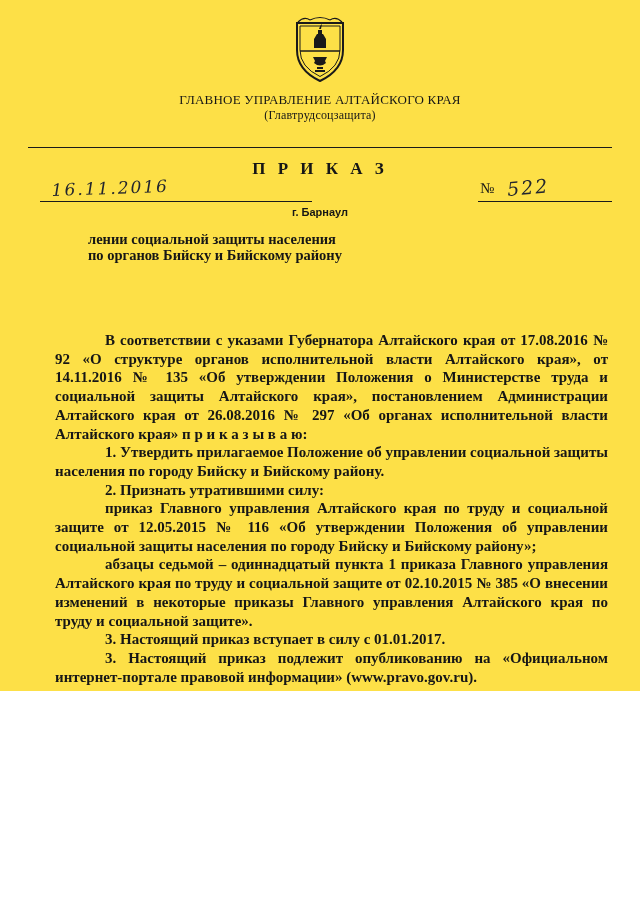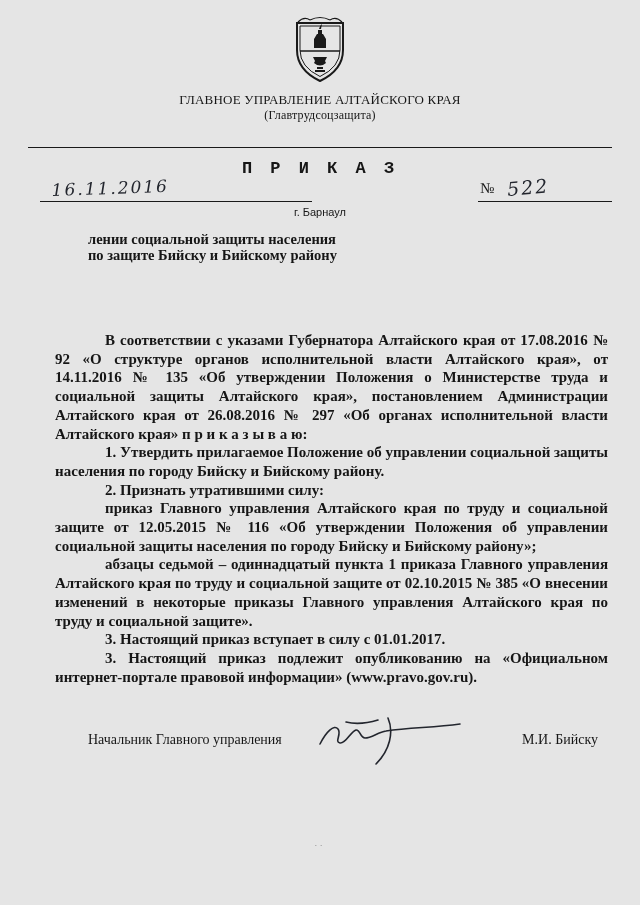--- a/index.html
+++ b/index.html
@@ -1,38 +1,38 @@
 <!DOCTYPE html>
 <html lang="ru"><head>
 <meta charset="utf-8">
 <style>
   * { box-sizing: border-box; }
   html, body { margin: 0; padding: 0; background: #ffffff; }
   .page {
     position: relative;
-    width: 640px; height: 905px;
+    width: 640px; height: 691px;
     margin: 0 auto;
-    background: #e5e5e5;
+    background: #fde047;
     font-family: "Liberation Serif", serif;
     color: #161616;
     overflow: hidden;
   }
   .emblem { position: absolute; top: 14px; left: 50%; transform: translateX(-50%); width: 64px; height: 78px; }
   .org-header { position: absolute; top: 93px; left: 0; right: 0; text-align: center; font-size: 13px; line-height: 14.5px; letter-spacing: 0.2px; }
   .org-line3 { font-size: 12px; }
   .rule { position: absolute; top: 147px; left: 28px; width: 584px; height: 0; border-top: 1.5px solid #1a1a1a; }
-  .order-title { position: absolute; top: 159px; left: 0; right: 0; text-align: center; font-family: Liberation Mono, monospace; font-weight: 700; font-size: 17px; letter-spacing: 4px; }
+  .order-title { position: absolute; top: 159px; left: 0; right: 0; text-align: center; font-family: Liberation Serif, serif; font-weight: 700; font-size: 17px; letter-spacing: 4px; }
   .dateline { position: absolute; top: 176px; left: 40px; width: 572px; height: 26px; font-size: 15px; }
   .date-field { position: absolute; left: 0; bottom: 0; width: 272px; height: 26px; border-bottom: 1.4px solid #1a1a1a; }
   .num-field { position: absolute; right: 0; bottom: 0; width: 134px; height: 26px; border-bottom: 1.4px solid #1a1a1a; }
   .handwriting { font-family: "DejaVu Serif", serif; font-style: italic; color: #23262e; }
   .hand-date { position: absolute; left: 12px; bottom: 1px; font-size: 17px; letter-spacing: 2px; transform: rotate(-2deg); transform-origin: left bottom; }
   .num-sign { position: absolute; left: 2px; bottom: 4px; }
   .hand-num { position: absolute; left: 30px; bottom: 1px; font-size: 19px; letter-spacing: 2px; transform: rotate(-5deg); transform-origin: left bottom; }
-  .place { position: absolute; top: 206px; left: 0; right: 0; text-align: center; font-family: "Liberation Sans", sans-serif; font-weight: 400; font-size: 11px; }
+  .place { position: absolute; top: 206px; left: 0; right: 0; text-align: center; font-family: "Liberation Sans", sans-serif; font-weight: 700; font-size: 11px; }
   .subject { position: absolute; top: 231px; left: 88px; width: 284px; font-weight: 700; font-size: 14.5px; line-height: 16px; }
   .doc-body { position: absolute; top: 331px; left: 55px; width: 553px; font-size: 15px; line-height: 18.7px; text-align: justify; }
   .doc-body p { margin: 0; text-indent: 50px; font-weight: bold; }
   .sig-row { position: absolute; top: 720px; left: 55px; width: 553px; height: 80px; font-size: 14px; }
   .sig-pos { position: absolute; left: 33px; top: 12px; }
   .sig-name { position: absolute; right: 10px; top: 12px; }
   .sig-mark { position: absolute; left: 255px; top: -18px; }
   .footer-marks { position: absolute; top: 838px; left: 0; right: 0; text-align: center; font-size: 9px; letter-spacing: 3px; color: #777777; }
 </style>
 </head>
@@ -74,21 +74,21 @@
     <div class="num-field">
       <span class="num-sign">№</span>
       <span class="handwriting hand-num">522</span>
     </div>
   </div>
 
   <div class="place">г. Барнаул</div>
 
   <div class="subject">
     <div>лении социальной защиты населения</div>
-    <div>по защите Бийску и Бийскому району</div>
+    <div>по органов Бийску и Бийскому району</div>
   </div>
 
   <div class="doc-body">
     <p>В соответствии с указами Губернатора Алтайского края от 17.08.2016 № 92 «О структуре органов исполнительной власти Алтайского края», от 14.11.2016 № 135 «Об утверждении Положения о Министерстве труда и социальной защиты Алтайского края», постановлением Администрации Алтайского края от 26.08.2016 № 297 «Об органах исполнительной власти Алтайского края» п р и к а з ы в а ю:</p>
     <p>1. Утвердить прилагаемое Положение об управлении социальной защиты населения по городу Бийску и Бийскому району.</p>
     <p>2. Признать утратившими силу:</p>
     <p>приказ Главного управления Алтайского края по труду и социальной защите от 12.05.2015 № 116 «Об утверждении Положения об управлении социальной защиты населения по городу Бийску и Бийскому району»;</p>
     <p>абзацы седьмой – одиннадцатый пункта 1 приказа Главного управления Алтайского края по труду и социальной защите от 02.10.2015 № 385 «О внесении изменений в некоторые приказы Главного управления Алтайского края по труду и социальной защите».</p>
     <p>3. Настоящий приказ вступает в силу с 01.01.2017.</p>
     <p>3. Настоящий приказ подлежит опубликованию на «Официальном интернет-портале правовой информации» (www.pravo.gov.ru).</p>

